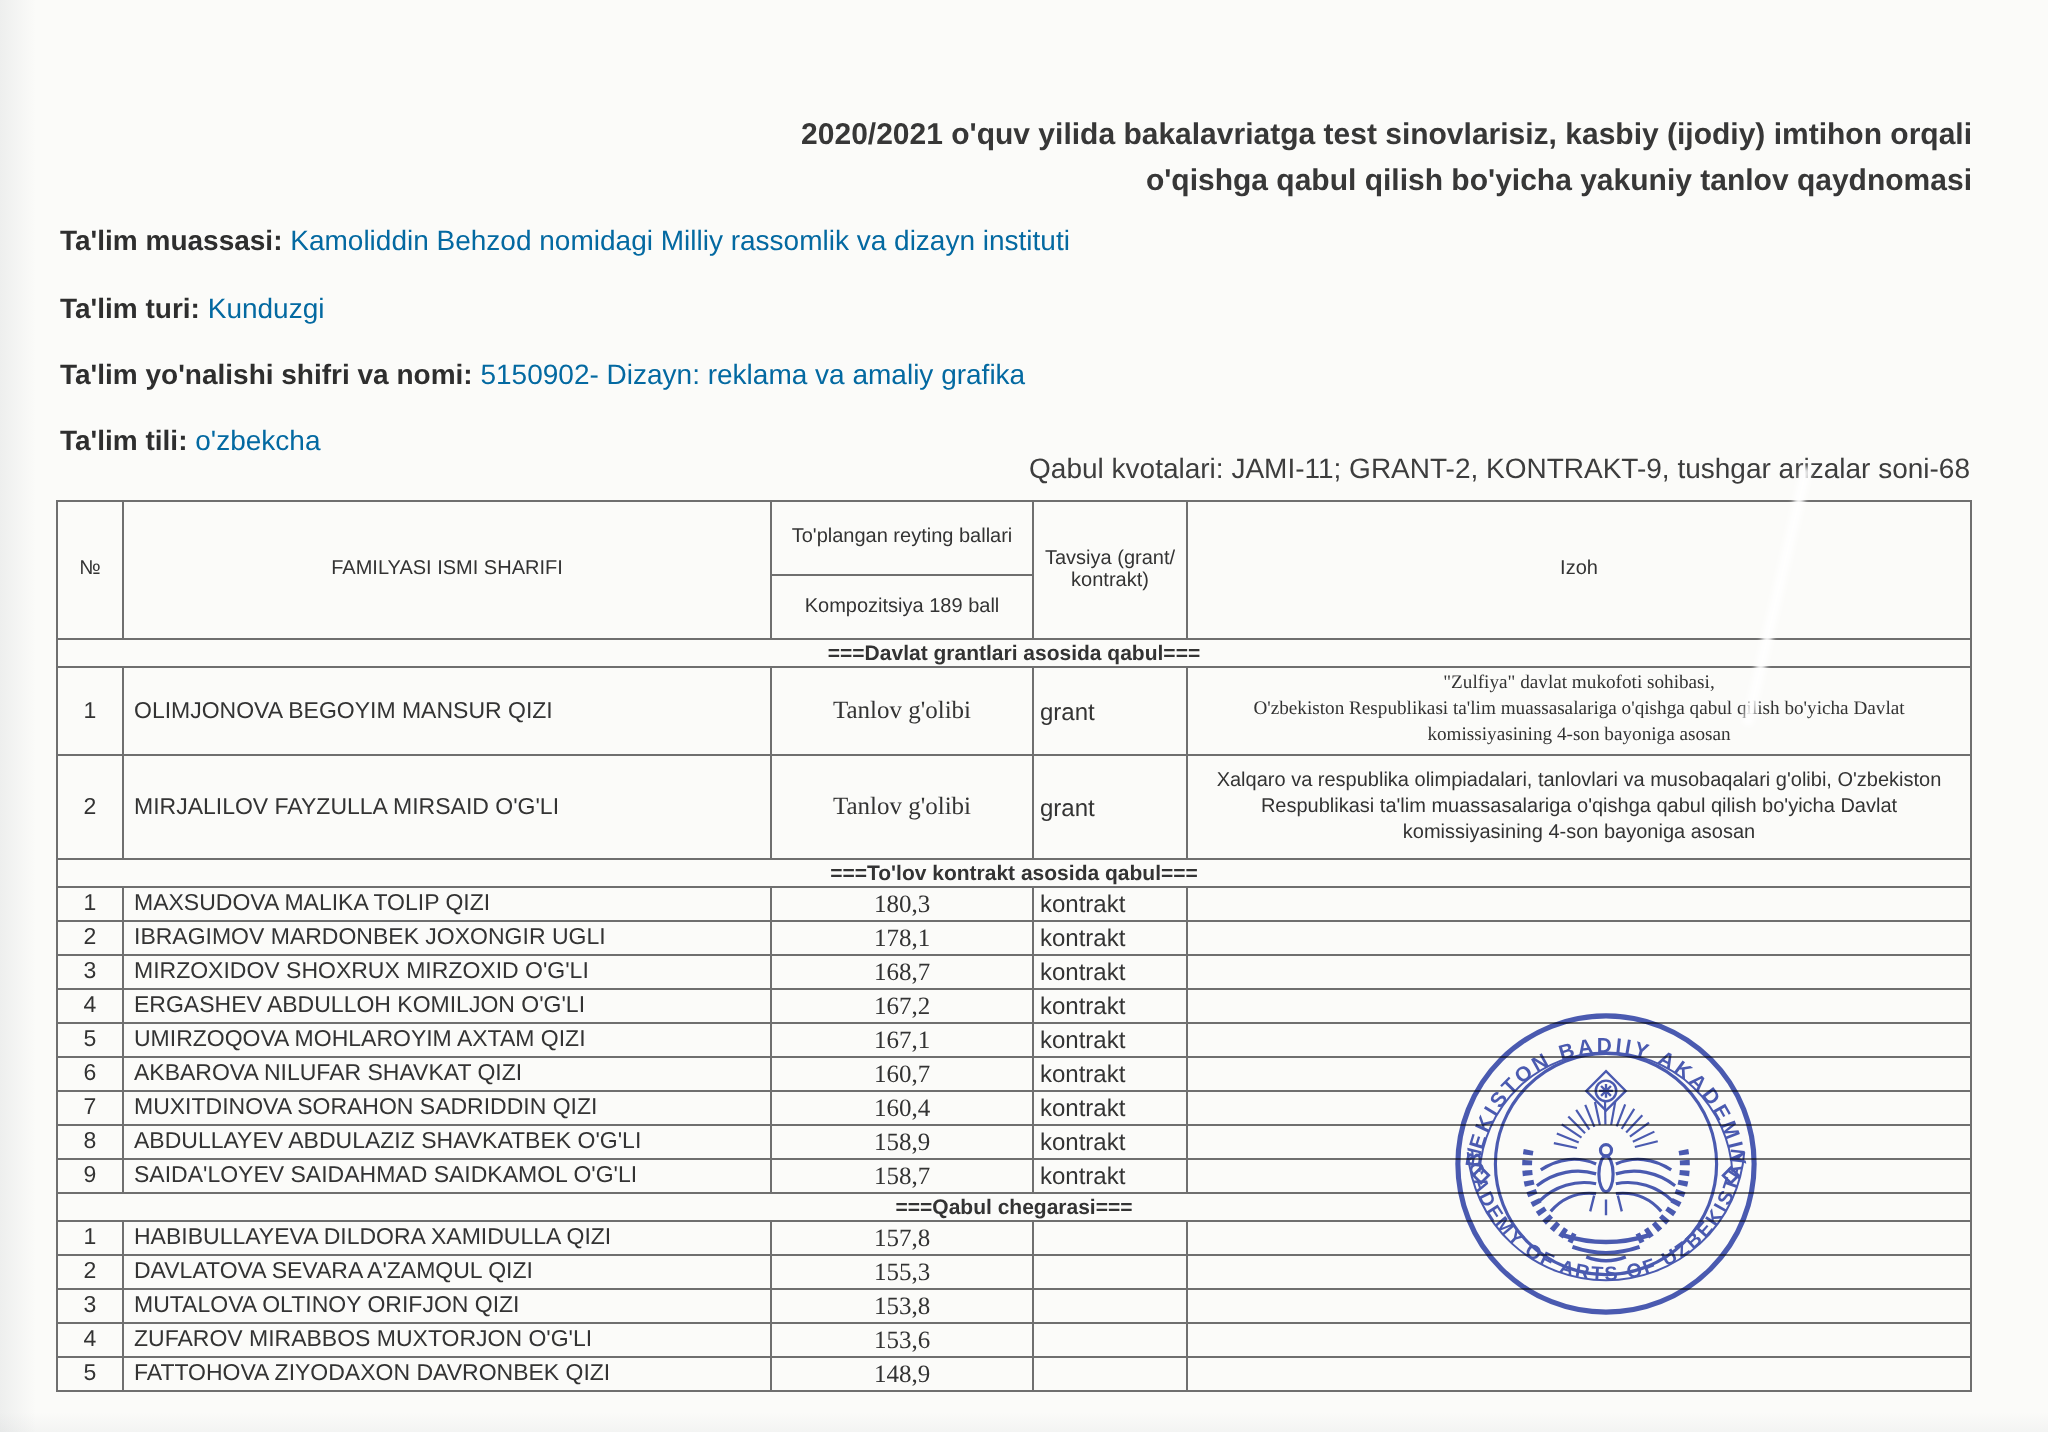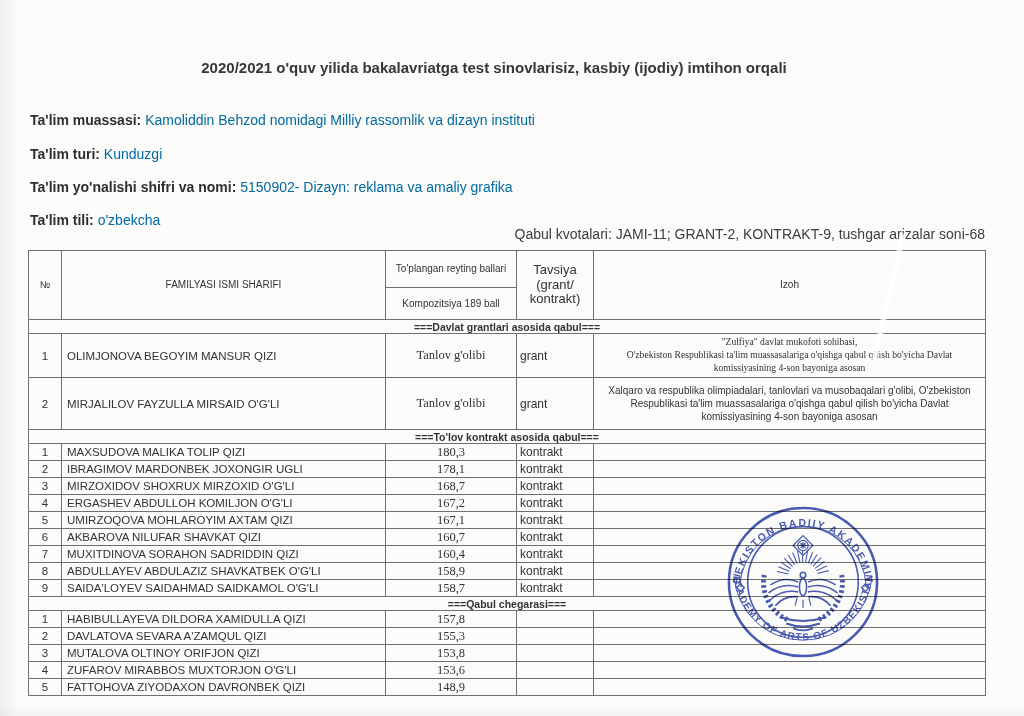--- a/index.html
+++ b/index.html
@@ -5,21 +5,21 @@
   html,body{margin:0;padding:0;}
   body{
     width:1024px;height:716px;position:relative;overflow:hidden;
     background:#fbfbf9;
     font-family:"Liberation Sans", sans-serif;
     color:#3a3a3a;
   }
   body::before{content:"";position:absolute;inset:0;pointer-events:none;
     background:linear-gradient(90deg, rgba(120,130,140,.10), rgba(255,255,255,0) 18px),
                linear-gradient(0deg, rgba(120,130,140,.06), rgba(255,255,255,0) 10px);}
-  .title{position:absolute;left:14px;width:960px;top:56px;text-align:center;
+  .title{position:absolute;left:26px;width:960px;top:56px;text-align:right;
     font-weight:bold;font-size:15px;color:#373737;line-height:23px;}
   .info-line{position:absolute;left:30px;font-size:14px;white-space:nowrap;}
   .info-line b{color:#2e2e2e;}
   .info-line span{color:#0369a1;}
   .quota{position:absolute;right:39px;top:226px;font-size:14px;color:#3d3d3d;white-space:nowrap;}
 
   table{position:absolute;left:28px;top:250px;width:957px;border-collapse:collapse;table-layout:fixed;}
   td,th{border:1px solid #6f6f6f;padding:0 3px;vertical-align:middle;overflow:hidden;
     font-weight:normal;color:#333;}
   th{font-size:10px;line-height:1.15;}
@@ -41,20 +41,21 @@
     opacity:.85;mix-blend-mode:multiply;}
   .stamp svg{width:100%;height:100%;}
   .crease{position:absolute;left:886px;top:232px;width:5px;height:132px;
     background:rgba(255,255,255,.92);transform:rotate(13deg);filter:blur(1.2px);pointer-events:none;}
 </style>
 </head>
 <body>
 
 <div class="title">
   <div>2020/2021 o'quv yilida bakalavriatga test sinovlarisiz, kasbiy (ijodiy) imtihon orqali</div>
+  <div>o'qishga qabul qilish bo'yicha yakuniy tanlov qaydnomasi</div>
 </div>
 
 <div class="info-line" style="top:112px">
   <b>Ta'lim muassasi:</b>
   <span>Kamoliddin Behzod nomidagi Milliy rassomlik va dizayn instituti</span>
 </div>
 <div class="info-line" style="top:146px">
   <b>Ta'lim  turi:</b>
   <span>Kunduzgi</span>
 </div>
@@ -75,21 +76,21 @@
       <col style="width:324px">
       <col style="width:131px">
     <col style="width:77px">
       <col style="width:392px">
   </colgroup>
   <thead>
     <tr class="hdr1">
       <th rowspan="2">№</th>
       <th rowspan="2">FAMILYASI ISMI SHARIFI</th>
       <th>To'plangan reyting ballari</th>
-      <th rowspan="2" class="pre" style="font-size:13px">Tavsiya (grant/
+      <th rowspan="2" class="pre" style="font-size:10px">Tavsiya (grant/
 kontrakt)</th>
       <th rowspan="2">Izoh</th>
     </tr>
     <tr class="hdr2">
       <th>Kompozitsiya 189 ball</th>
     </tr>
   </thead>
   <tbody id="tbody">
       <tr class="band">
         <td colspan="5">===Davlat grantlari asosida qabul===</td>

